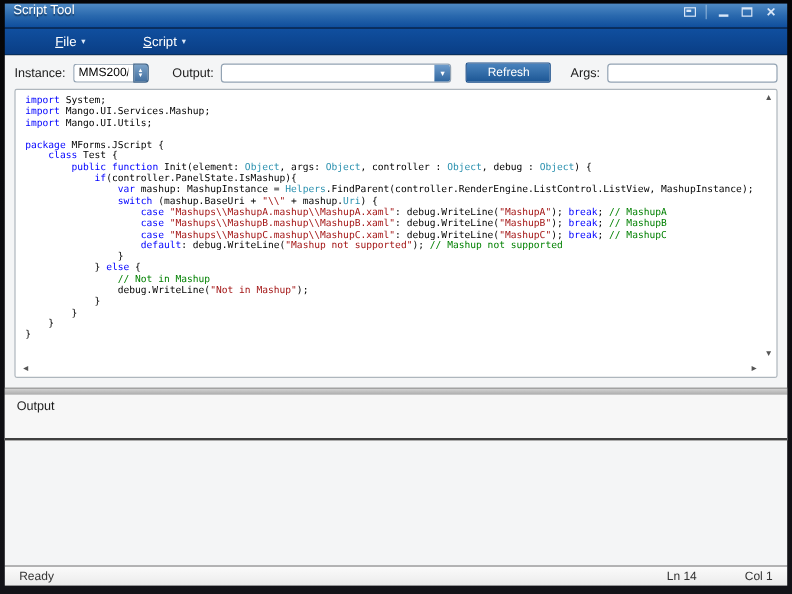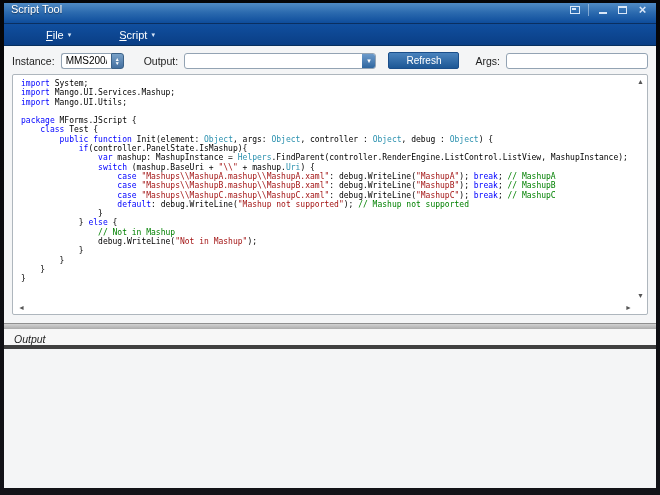--- a/index.html
+++ b/index.html
@@ -96,21 +96,21 @@
   .btnrow { flex:none; display:flex; gap:9px; padding:8px 8px 0 10px; }
   .btn {
     height:17px; width:72px; border-radius:3px; color:#fff; font-size:10px;
     display:flex; align-items:center; justify-content:center; cursor:default;
     text-shadow:0 1px 1px rgba(0,0,0,.35);
   }
   .btn-compile { background:linear-gradient(var(--compile-top,#7aa2c6), var(--compile-bottom,#49739f)); border:1px solid #3c6288; }
   .btn-run { background:linear-gradient(var(--run-top,#2d4f94), var(--run-bottom,#0f2c70)); border:1px solid #0d2a66; }
   
   .splitter { flex:none; margin-top:8px; height:6px; background:linear-gradient(#d2d2d2,#ababab); border-top:1px solid #8f8f8f; cursor:row-resize; }
-  .output-header { flex:none; background:#f7f7f7; border-bottom:4px solid #404040; padding:4px 10px 0 10px; font-size:10.5px; color:#1c1c1c;font-style:italic; }
+  .output-header { flex:none; background:#f7f7f7; border-bottom:2px solid #404040; padding:4px 10px 20px 10px; font-size:10.5px; color:#1c1c1c; }
   .output-box {
     flex:1; min-height:0; margin:0 6px 4px 6px; background:#fff; border:1px solid #b5b5b5;
     font-size:10px; color:#000; padding:3px 10px; overflow:auto;
   }
   .output-line { line-height:13px; white-space:pre; }
   
   .statusbar {
     flex:none; height:17px; background:linear-gradient(#fbfbfb,#ebebeb); border-top:1px solid #d0d0d0;
     display:flex; align-items:center; padding:0 12px; font-size:10px; color:#333;
   }
@@ -181,14 +181,21 @@
       <span class="scroll-arrow sa-left">◄</span>
       <span class="scroll-arrow sa-right">►</span>
     </div>
 
 
     <div class="splitter"></div>
     <div class="output-header">Output</div>
 
   </div>
 
+  <div class="statusbar">
+    <span>Ready</span>
+    <div class="status-right">
+      <span>Ln 14</span>
+      <span>Col 1</span>
+    </div>
+  </div>
 
 </div>
 
 </body></html>

